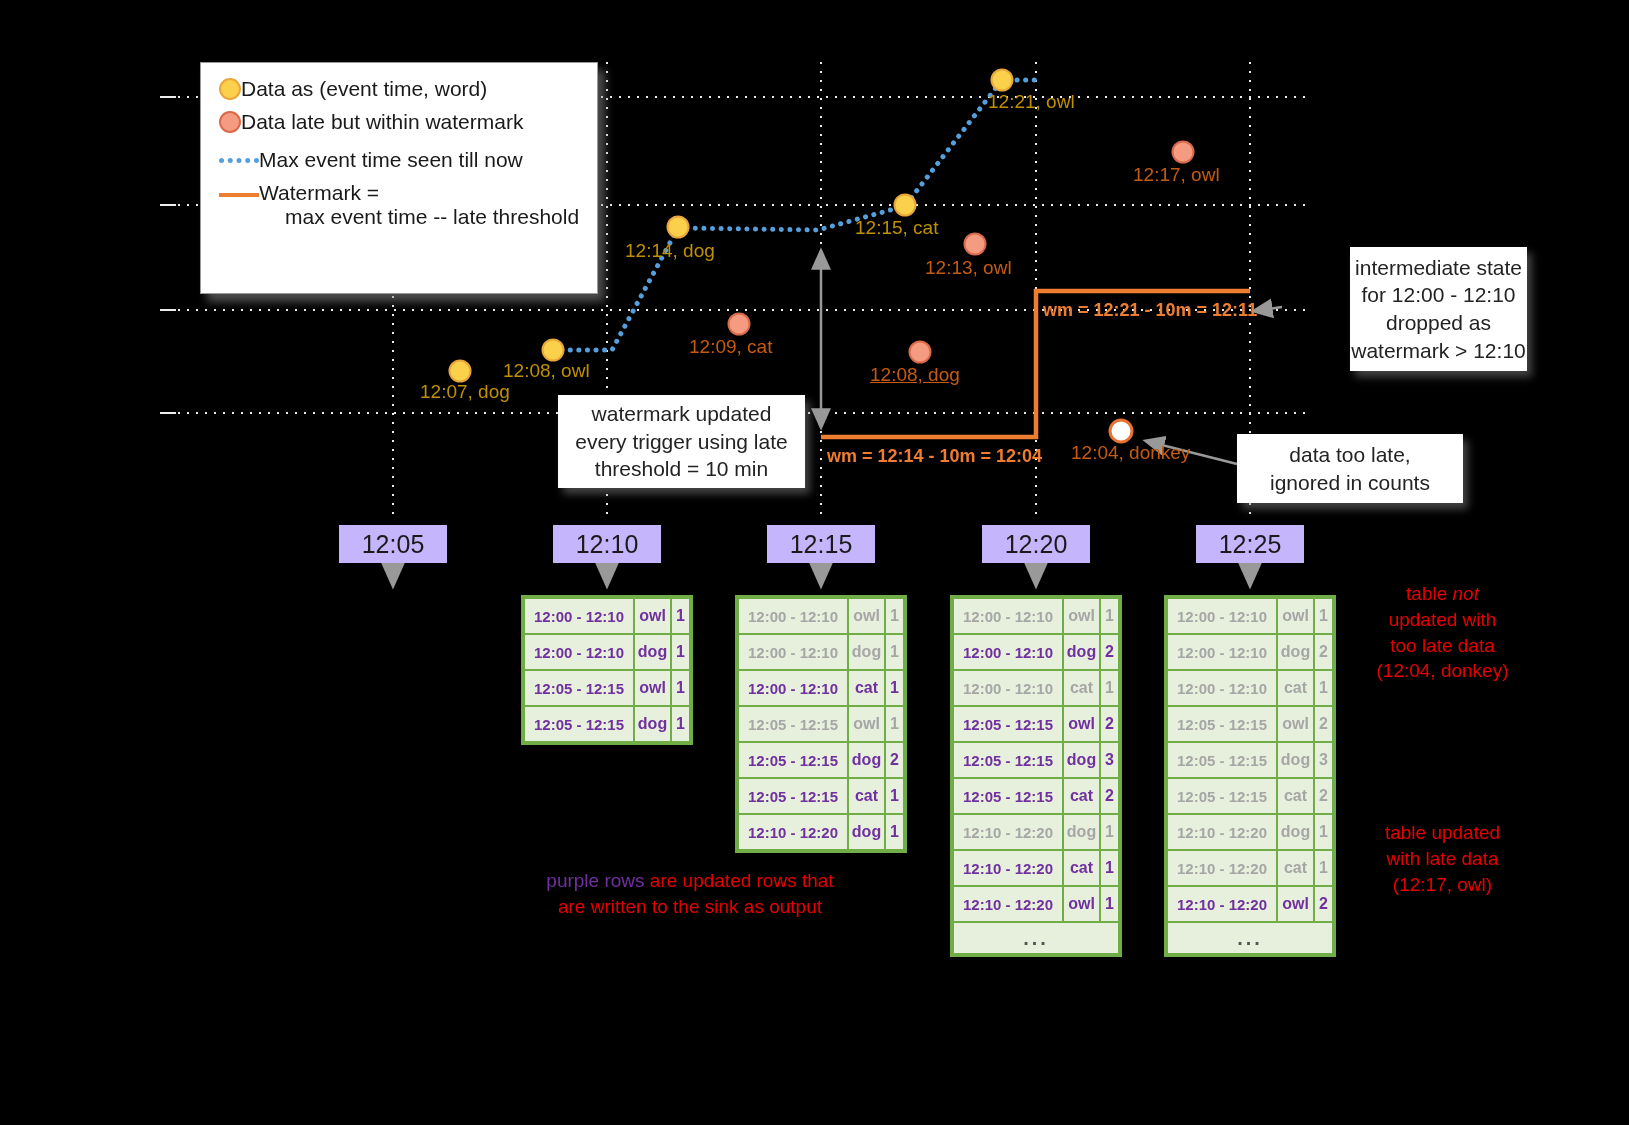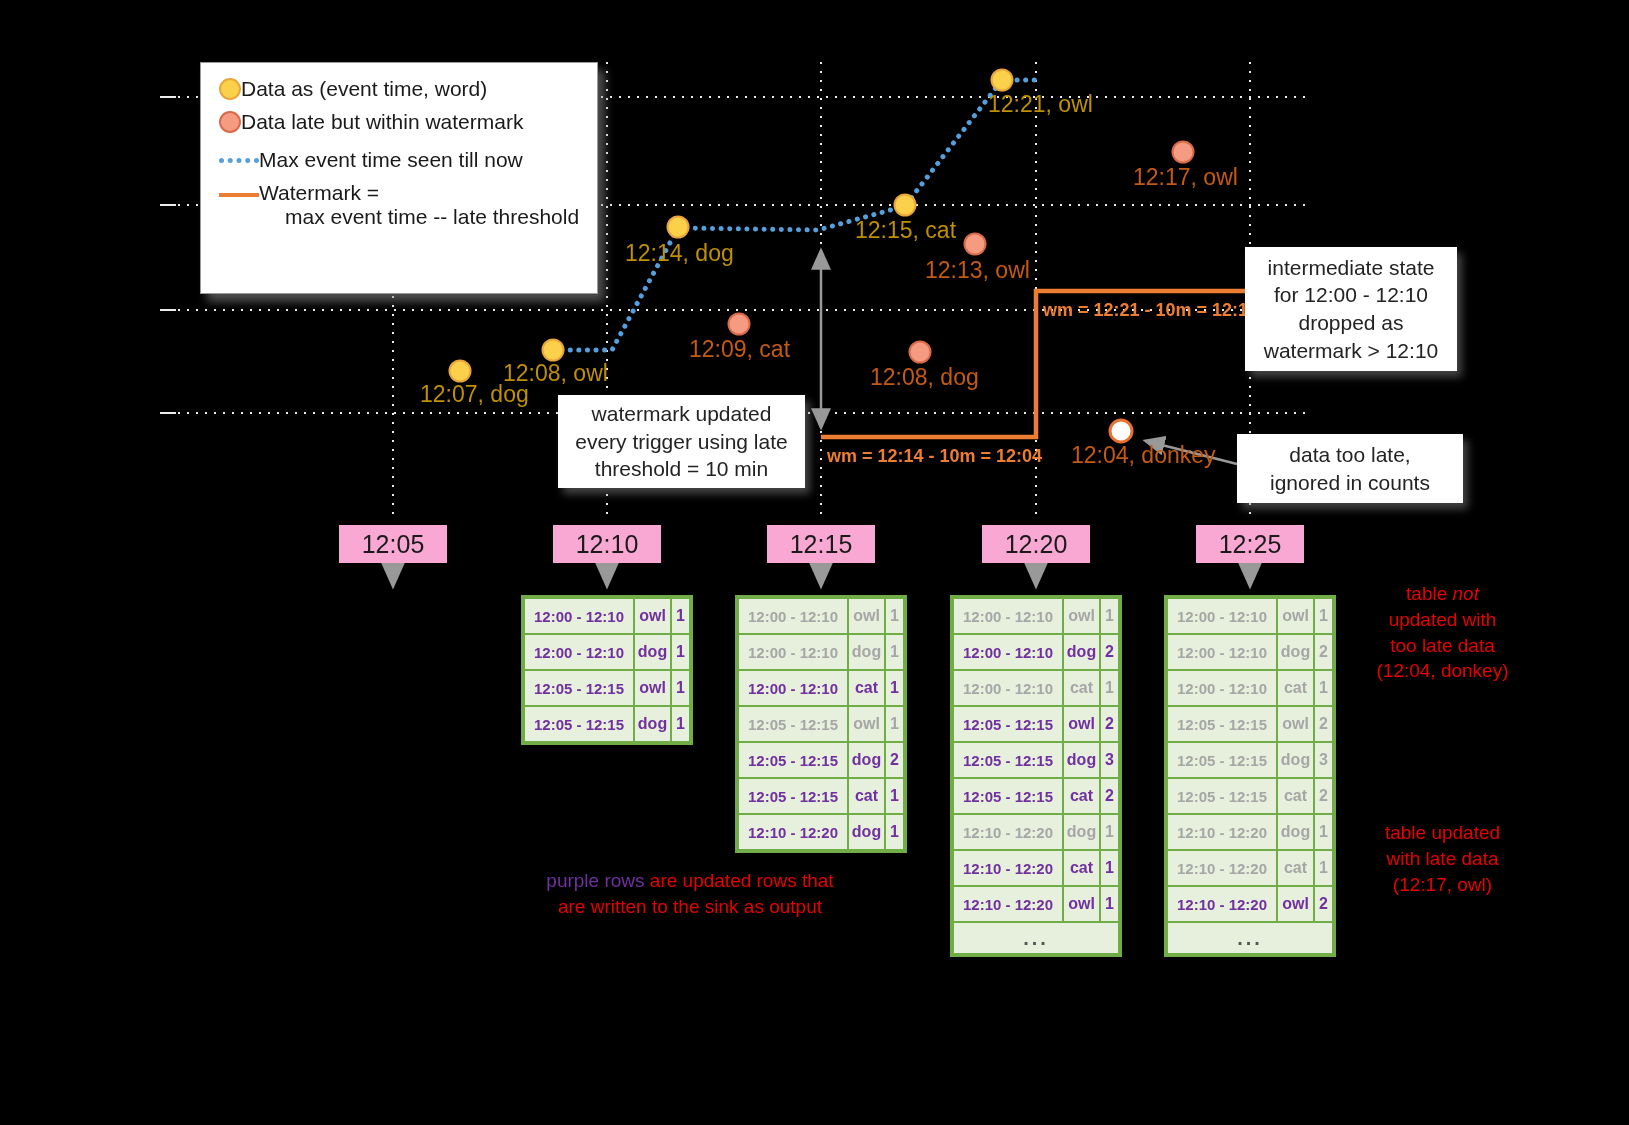--- a/index.html
+++ b/index.html
@@ -6,21 +6,21 @@
   html,body { background:#000; }
   body { font-family:"Liberation Sans", sans-serif; }
   #canvas { position:relative; width:1629px; height:1125px; background:#000; overflow:hidden; }
   .layer { position:absolute; left:0; top:0; }
 
   
   .point { position:absolute; width:23px; height:23px; border-radius:50%; transform:translate(-50%,-50%); }
   .point.on-time  { background:#FBD04A; border:2.5px solid #E9A63C; }
   .point.late     { background:#F49B82; border:2.5px solid #D96A4A; }
   .point.too-late { background:#FFFFFF; border:3.5px solid #E97132; width:25px; height:25px; }
-  .plabel { position:absolute; font-size:23px; text-align:center; white-space:nowrap; }
+  .plabel { position:absolute; font-size:19px; white-space:nowrap; }
   .plabel.on-time { color:#BF9000; }
   .plabel.late, .plabel.too-late { color:#C55A11; }
 
   
   #legend { position:absolute; left:200px; top:62px; width:398px; height:232px; background:#fff;
             border:1px solid #9a9a9a; box-shadow:7px 8px 9px rgba(140,140,140,.55); padding:14px 16px 10px 18px; }
   .leg-row { display:flex; align-items:center; color:#1a1a1a; font-size:21px; margin-bottom:9px; }
   .leg-gap { margin-top:14px; }
   .sw-dot { width:22px; height:22px; border-radius:50%; flex:0 0 auto; }
   .sw-on      { background:#FBD04A; border:2.5px solid #E9A63C; }
@@ -32,21 +32,21 @@
 
   
   .wm-label { position:absolute; color:#ED7D31; font-size:18px; font-weight:600; white-space:nowrap; }
 
   
   .callout { position:absolute; background:#fff; color:#232323; text-align:center; font-size:21px;
              line-height:1.32; display:flex; flex-direction:column; justify-content:center;
              box-shadow:5px 6px 8px rgba(135,135,135,.5); }
 
   
-  .timebox { position:absolute; top:525px; width:108px; height:38px; background:#f9a8d4; color:#1a1a1a;
+  .timebox { position:absolute; top:525px; width:108px; height:38px; background:#c4b5fd; color:#1a1a1a;
              font-size:25px; display:flex; align-items:center; justify-content:center; }
 
   
   .rtable { position:absolute; top:595px; width:172px; border:3px solid #70AD47; background:#fff; }
   .trow { display:flex;justify-content:center; }
   .tcell { border:1.5px solid #70AD47; background:#E7F0DC; height:36px; display:flex; align-items:center;
            justify-content:center; font-weight:700; }
   .c-window { width:110px; font-size:15px; }
   .c-word   { width:37px;  font-size:16px; }
   .c-count  { flex:1;      font-size:16px; }
@@ -120,21 +120,21 @@
       <div class="plabel on-time" style="left: 625px; top: 240px; width: 100px;">12:14, dog</div>
       <div class="point on-time" style="left: 905px; top: 205px;"></div>
       <div class="plabel on-time" style="left: 855px; top: 217px; width: 100px;">12:15, cat</div>
       <div class="point on-time" style="left: 1002px; top: 80px;"></div>
       <div class="plabel on-time" style="left: 988px; top: 91px; width: 100px;">12:21, owl</div>
       <div class="point late" style="left: 739px; top: 324px;"></div>
       <div class="plabel late" style="left: 689px; top: 336px; width: 100px;">12:09, cat</div>
       <div class="point late" style="left: 975px; top: 244px;"></div>
       <div class="plabel late" style="left: 925px; top: 257px; width: 100px;">12:13, owl</div>
       <div class="point late" style="left: 920px; top: 352px;"></div>
-      <div class="plabel late" style="left: 870px; top: 364px; width: 100px;">12:08, dog</div>
+      <div class="plabel late" style="left: 870px; top: 364px; width: 100px; text-decoration: underline;">12:08, dog</div>
       <div class="point late" style="left: 1183px; top: 152px;"></div>
       <div class="plabel late" style="left: 1133px; top: 164px; width: 100px;">12:17, owl</div>
       <div class="point too-late" style="left: 1121px; top: 431px;"></div>
       <div class="plabel too-late" style="left: 1059px; top: 442px; width: 128px; margin-left: 12px;">12:04, donkey</div>
     </div>
 
   <div class="wm-label" style="left:827px; top:446px">wm = 12:14 - 10m = 12:04</div>
   <div class="wm-label" style="left:1043px; top:300px">wm = 12:21 - 10m = 12:11</div>
 
   <div id="legend">
@@ -158,21 +158,21 @@
       </span>
     </div>
   </div>
 
   <div class="callout" style="left:558px; top:395px; width:247px; height:93px">
     <div>watermark updated</div>
     <div>every trigger using late</div>
     <div>threshold = 10 min</div>
   </div>
 
-  <div class="callout" style="left:1245px; top:247px; width:212px; height:124px">
+  <div class="callout" style="left:1350px; top:247px; width:177px; height:124px">
     <div>intermediate state</div>
     <div>for 12:00 - 12:10</div>
     <div>dropped as</div>
     <div>watermark &gt; 12:10</div>
   </div>
 
   <div class="callout" style="left:1237px; top:434px; width:226px; height:69px">
     <div>data too late,</div>
     <div>ignored in counts</div>
   </div>

